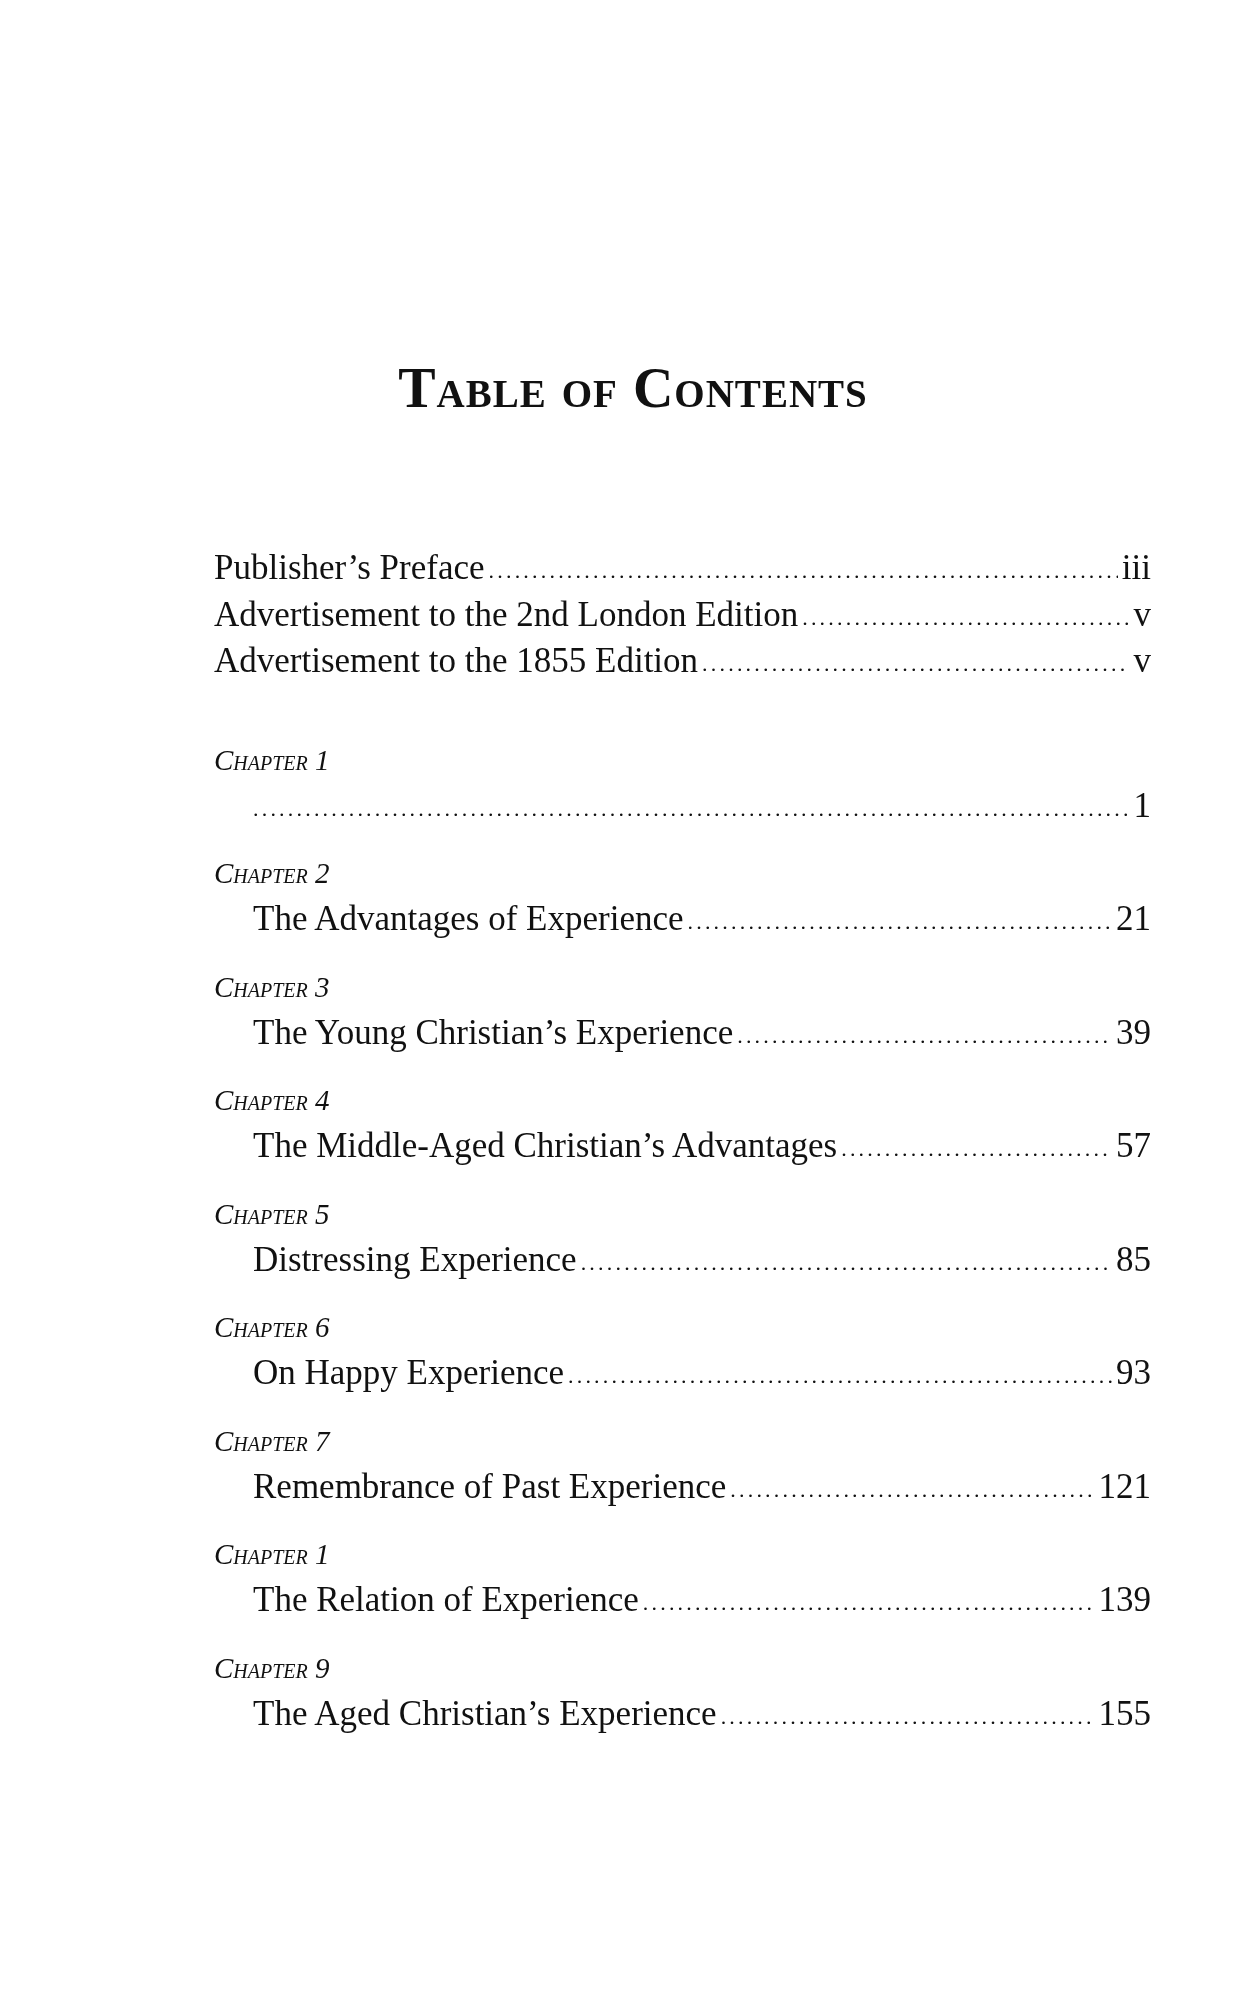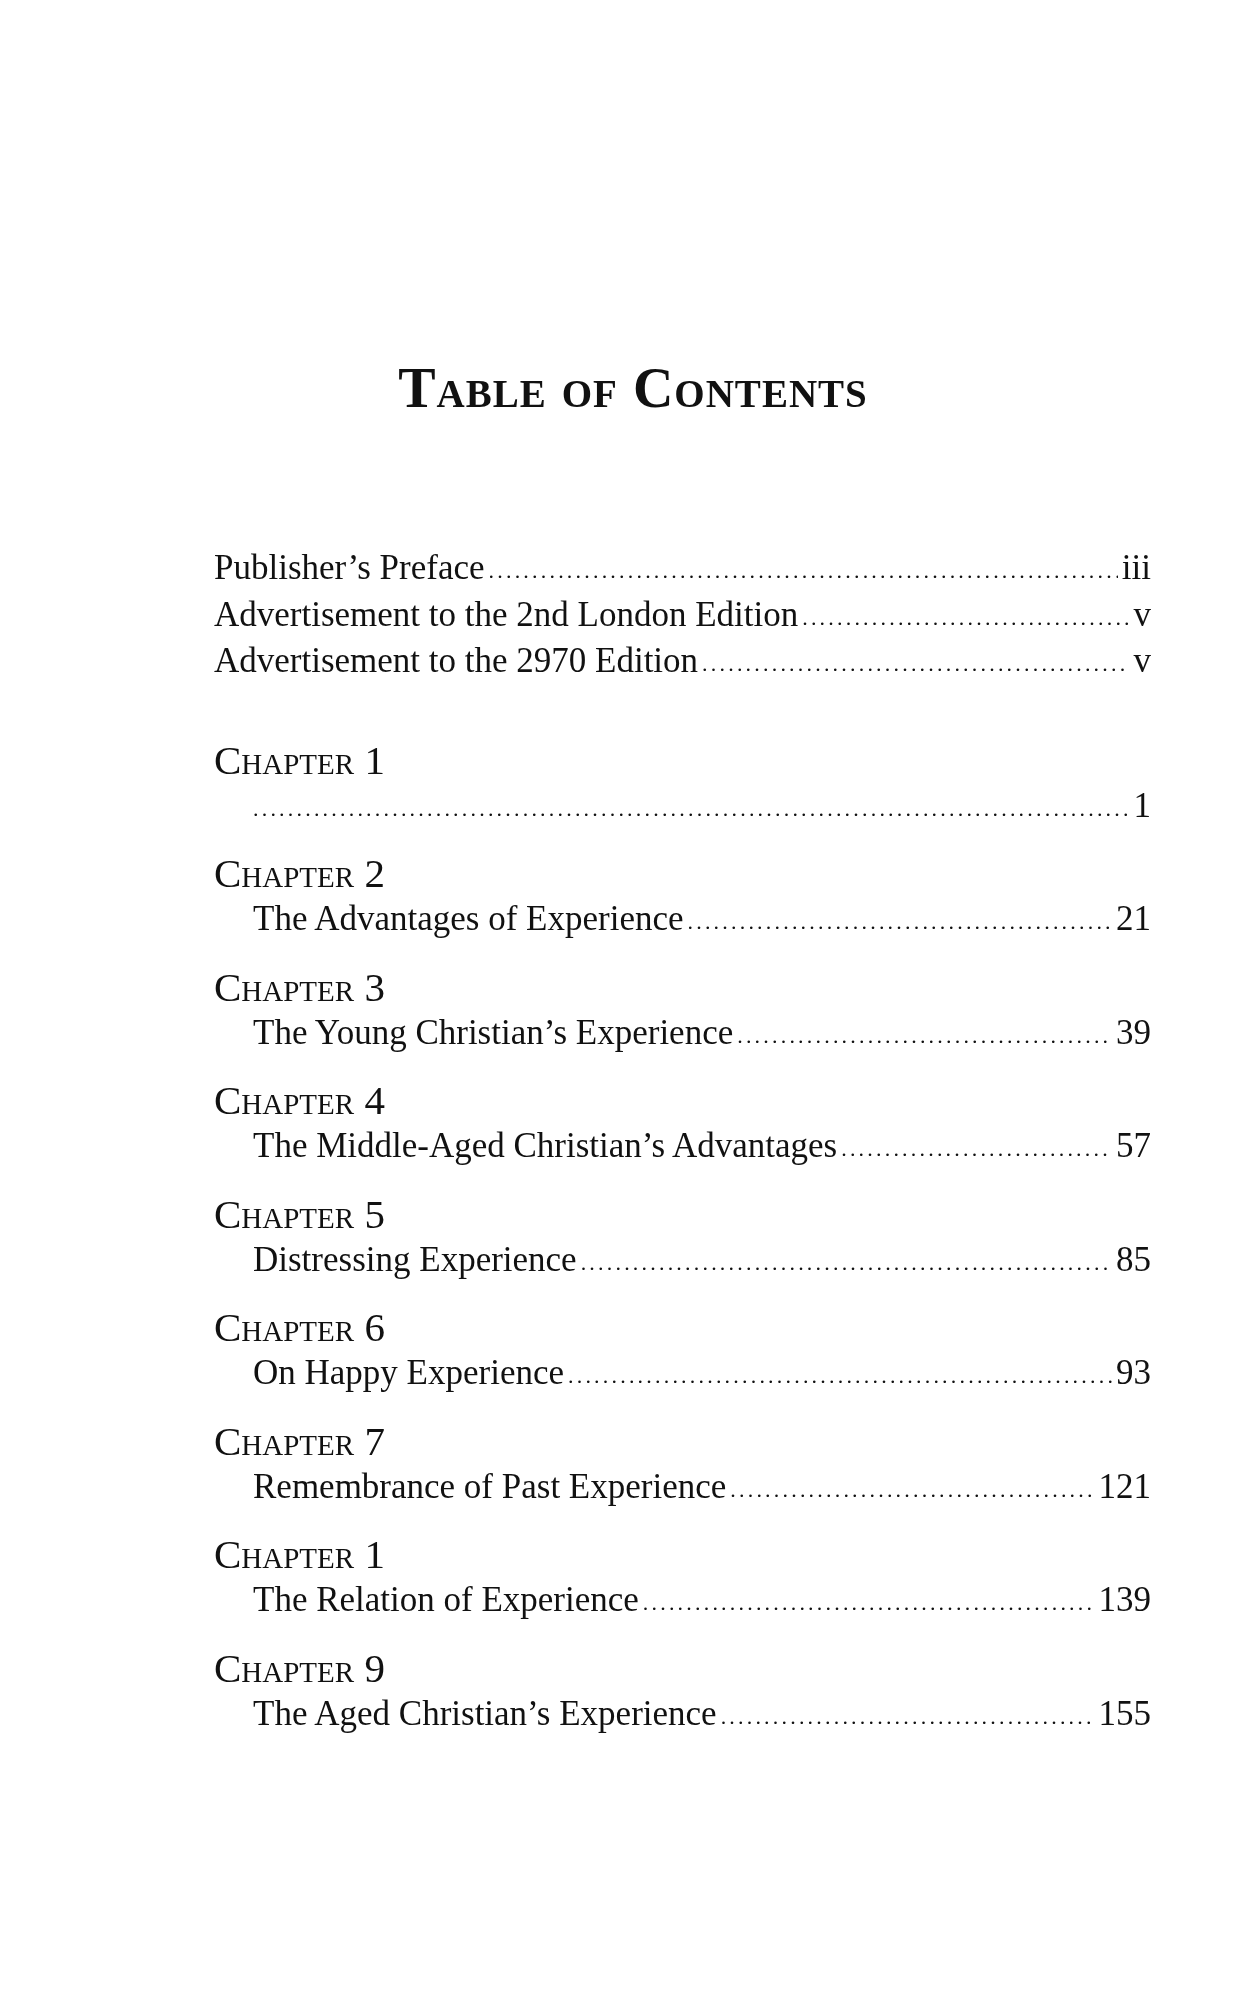--- a/index.html
+++ b/index.html
@@ -65,24 +65,25 @@
       padding-left: 4px;
       text-align: right;
     }
     .front-matter {
       margin-bottom: 52px;
     }
     .chapter {
       margin-bottom: 21px;
     }
     .chapter-label {
-      font-size: 41px;
+      font-size: 29px;
       font-variant: small-caps;
       line-height: 46px;
       height: 46px;
+      font-style: italic;
     }
     .chapter .row {
       padding-left: 39px;
     }
   </style>
 </head>
 <body>
 
 <h1 class="page-title">Table of Contents</h1>
 
@@ -93,21 +94,21 @@
       <span class="title">Publisher’s Preface</span>
       <span class="leader"></span>
       <span class="page">iii</span>
     </div>
     <div class="row">
       <span class="title">Advertisement to the 2nd London Edition</span>
       <span class="leader"></span>
       <span class="page">v</span>
     </div>
     <div class="row">
-      <span class="title">Advertisement to the 2970 Edition</span>
+      <span class="title">Advertisement to the 1855 Edition</span>
       <span class="leader"></span>
       <span class="page">v</span>
     </div>
   </div>
 
   <div class="chapter">
     <div class="chapter-label">Chapter 1</div>
     <div class="row">
       <span class="leader"></span>
       <span class="page">1</span>

